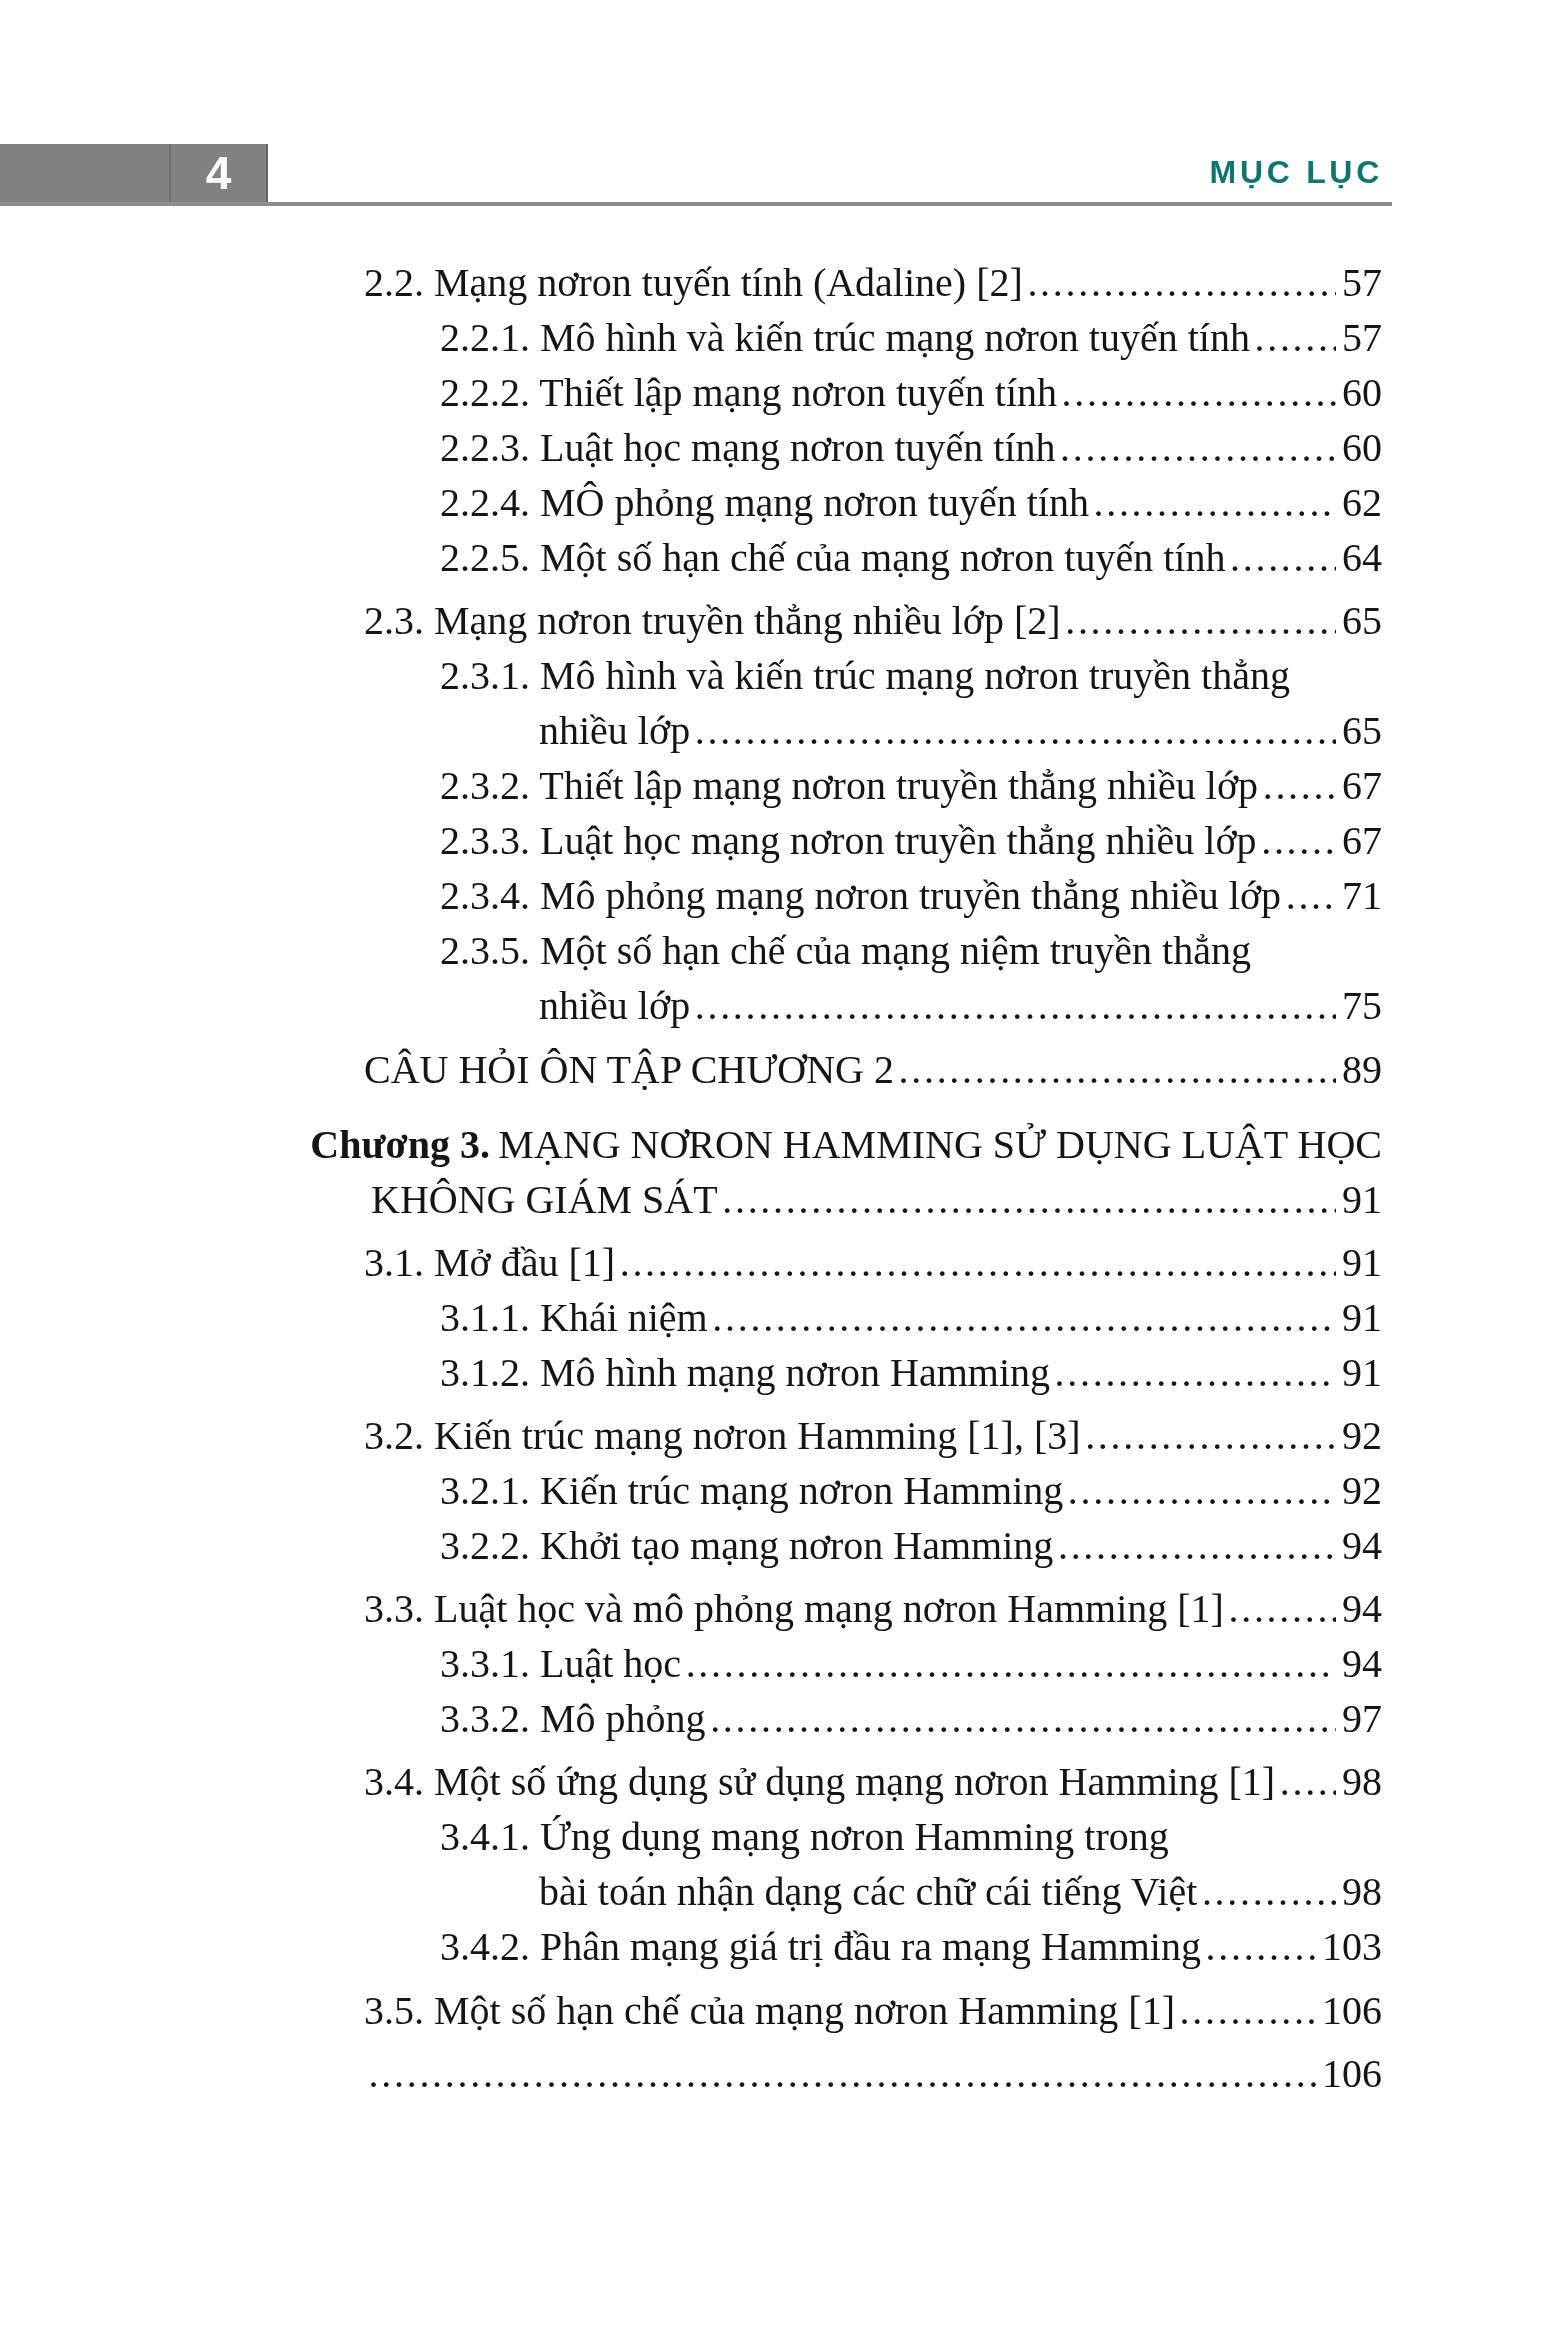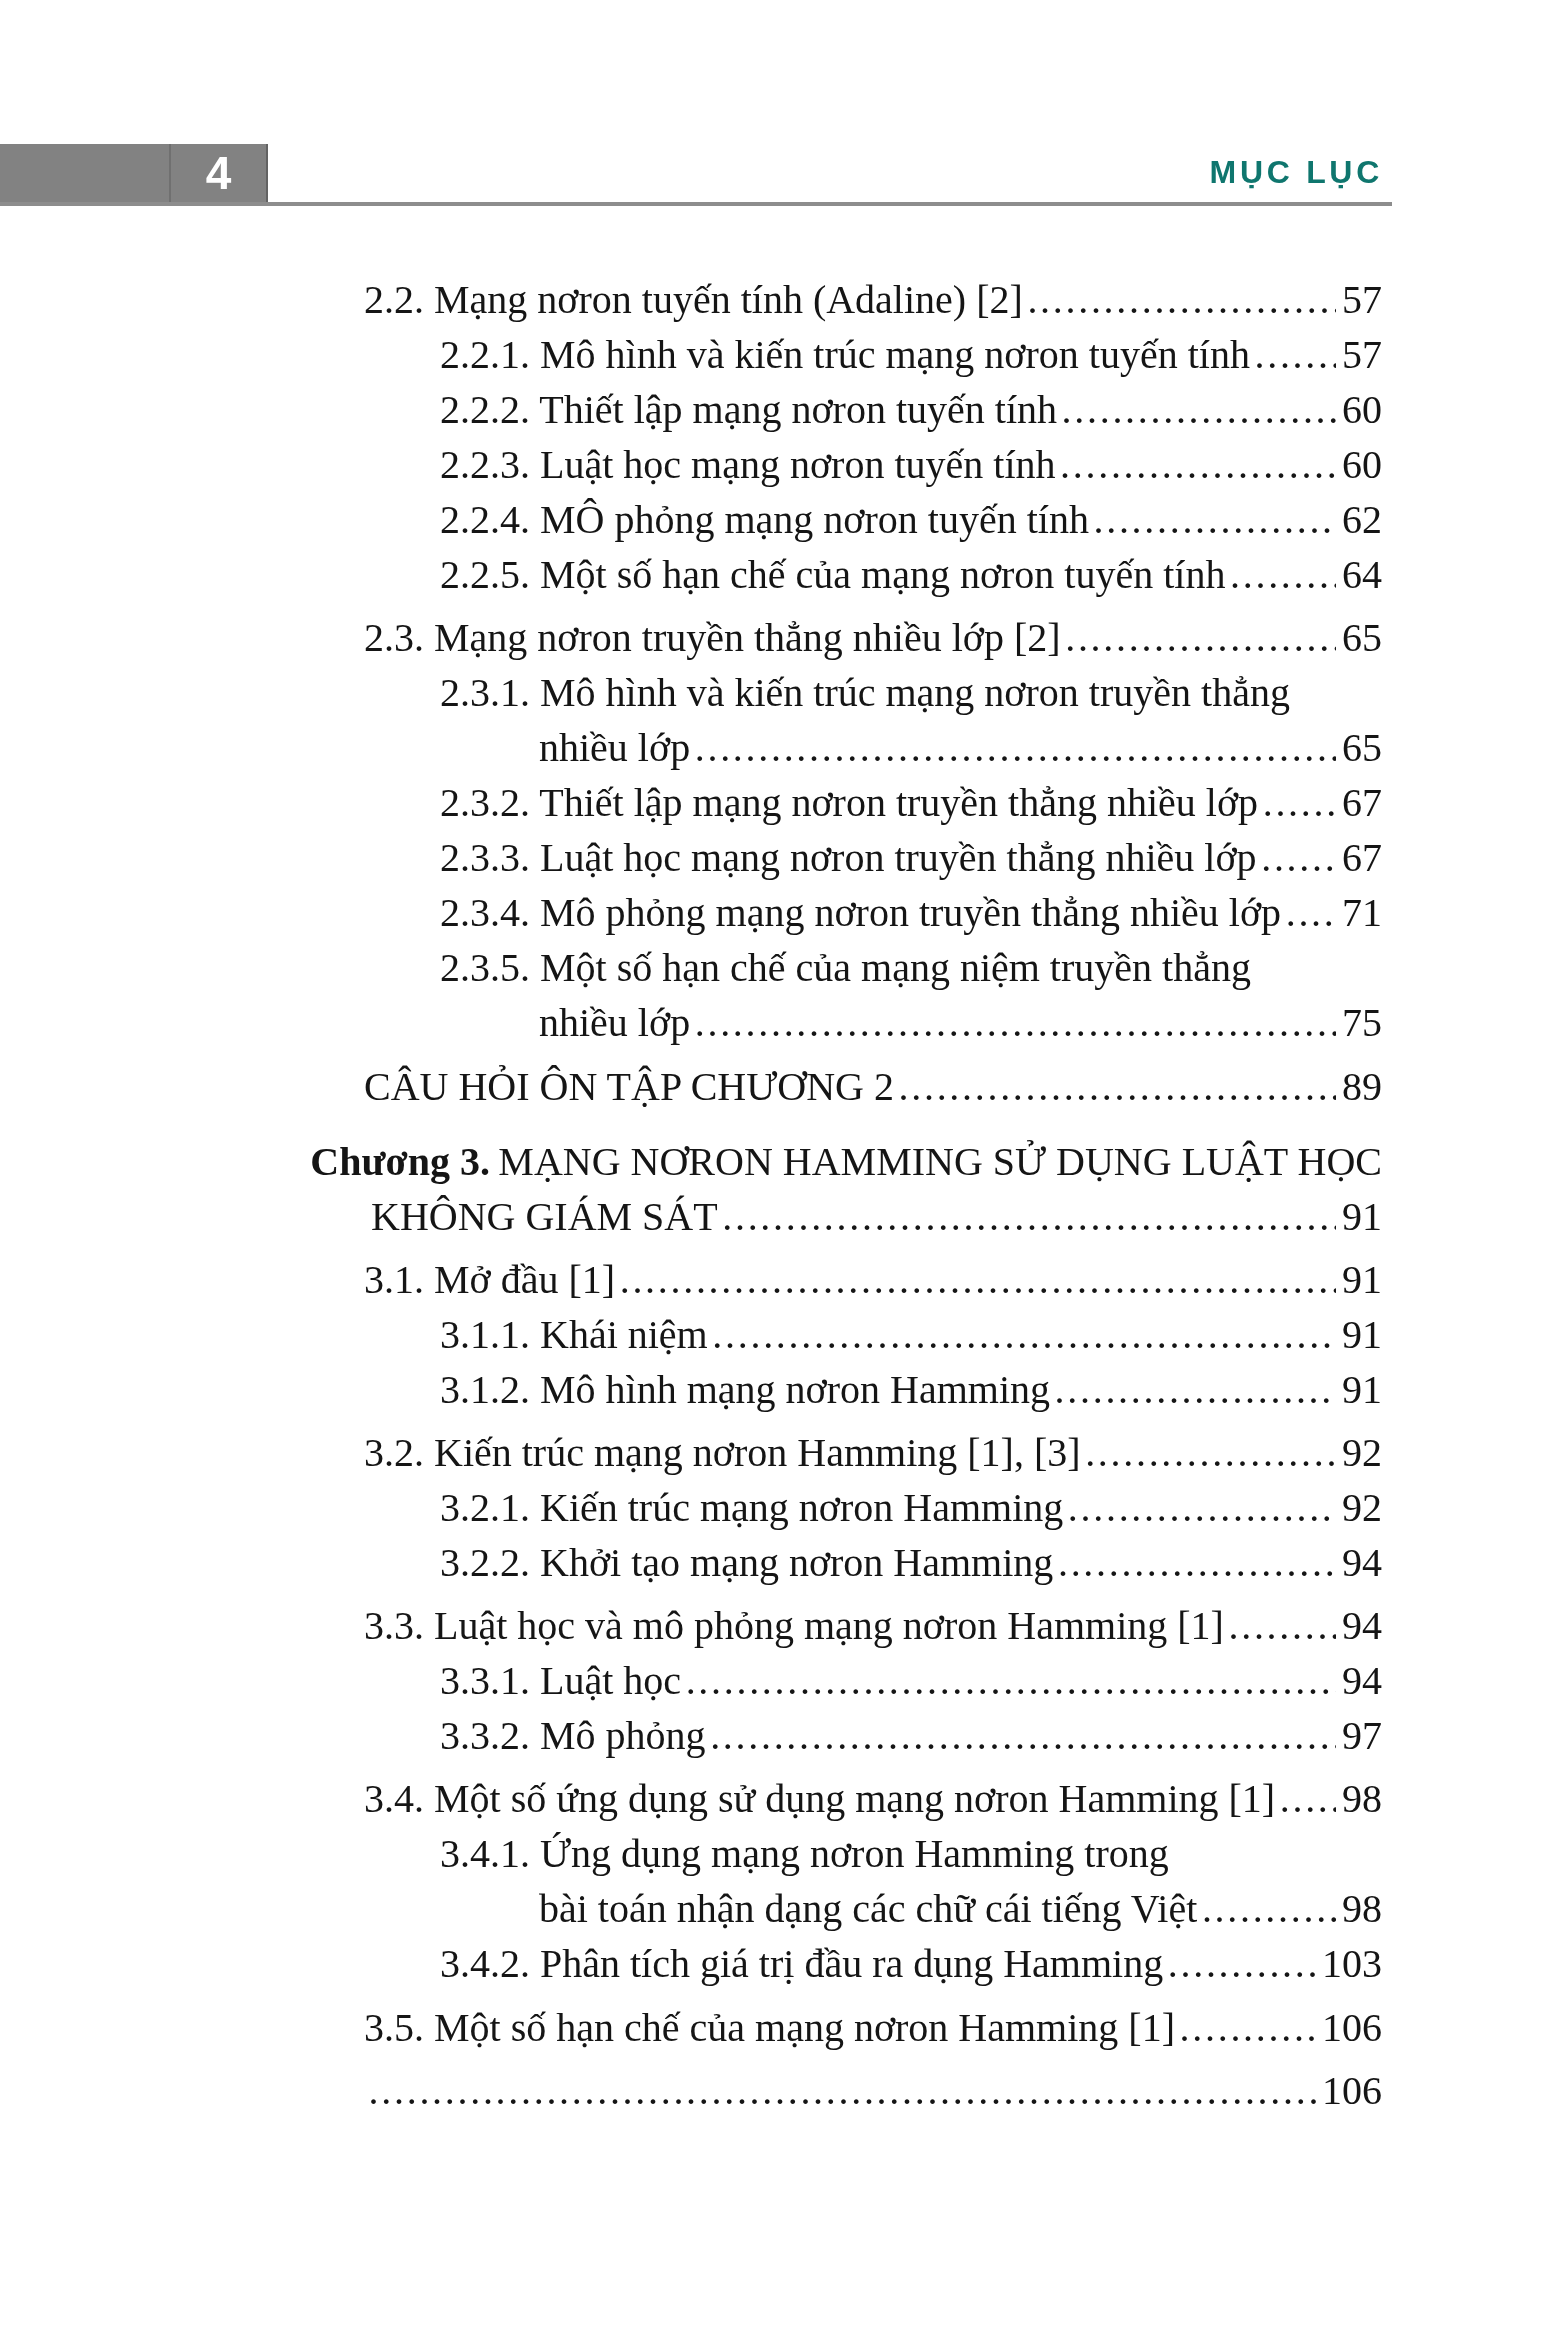--- a/index.html
+++ b/index.html
@@ -42,21 +42,21 @@
     color:#0f766e;
   }
   .header-rule{
     position:absolute;top:202px;left:0;width:1392px;height:3.7px;
     background:var(--header-rule);
   }
 
   
   .toc{
     position:absolute;top:207px;left:0;width:1382px;
-    padding-top:57px;
+    padding-top:40px;
     font-size:40px;line-height:55px;font-family:Liberation Serif, serif;
   }
   .row{width:100%;}
   .lvl1-row{margin-top:8.2px;}
   .chapter-row{margin-top:20px;}
   .line{display:flex;align-items:baseline;}
   .in1{margin-left:364px;}
   .in2{margin-left:440px;}
   .in2c{margin-left:539px;text-align:center;}
   .ch-l1{margin-left:175px;justify-content:flex-end;}
@@ -274,21 +274,21 @@
         <span class="txt">3.4.1. Ứng dụng mạng nơron Hamming trong</span>
       </div>
       <div class="line in2c">
         <span class="txt">bài toán nhận dạng các chữ cái tiếng Việt</span>
         <span class="dots"></span>
         <span class="pg">98</span>
       </div>
     </div>
     <div class="row lvl2-row">
       <div class="line in2">
-        <span class="txt">3.4.2. Phân tích giá trị đầu ra dụng Hamming</span>
+        <span class="txt">3.4.2. Phân mạng giá trị đầu ra mạng Hamming</span>
         <span class="dots"></span>
         <span class="pg">103</span>
       </div>
     </div>
     <div class="row lvl1-row">
       <div class="line in1">
         <span class="txt">3.5. Một số hạn chế của mạng nơron Hamming [1]</span>
         <span class="dots"></span>
         <span class="pg">106</span>
       </div>

